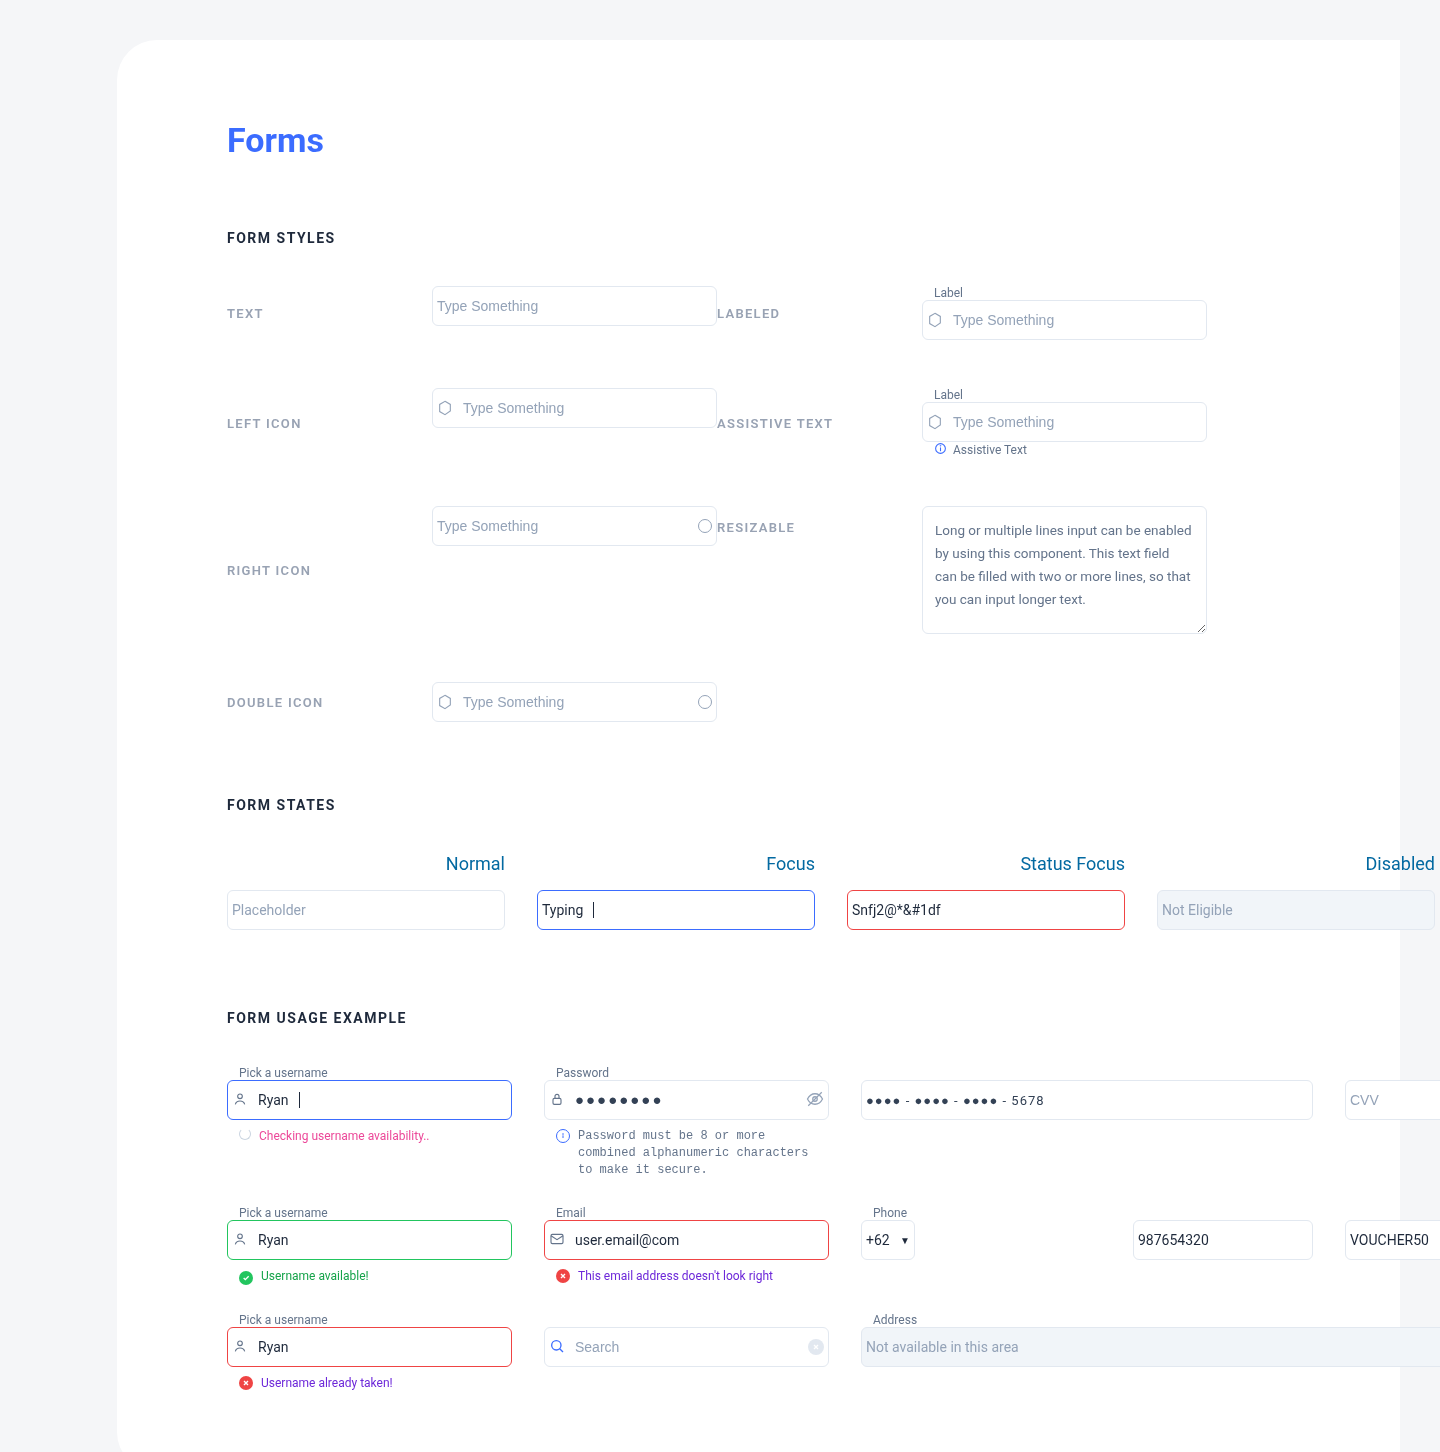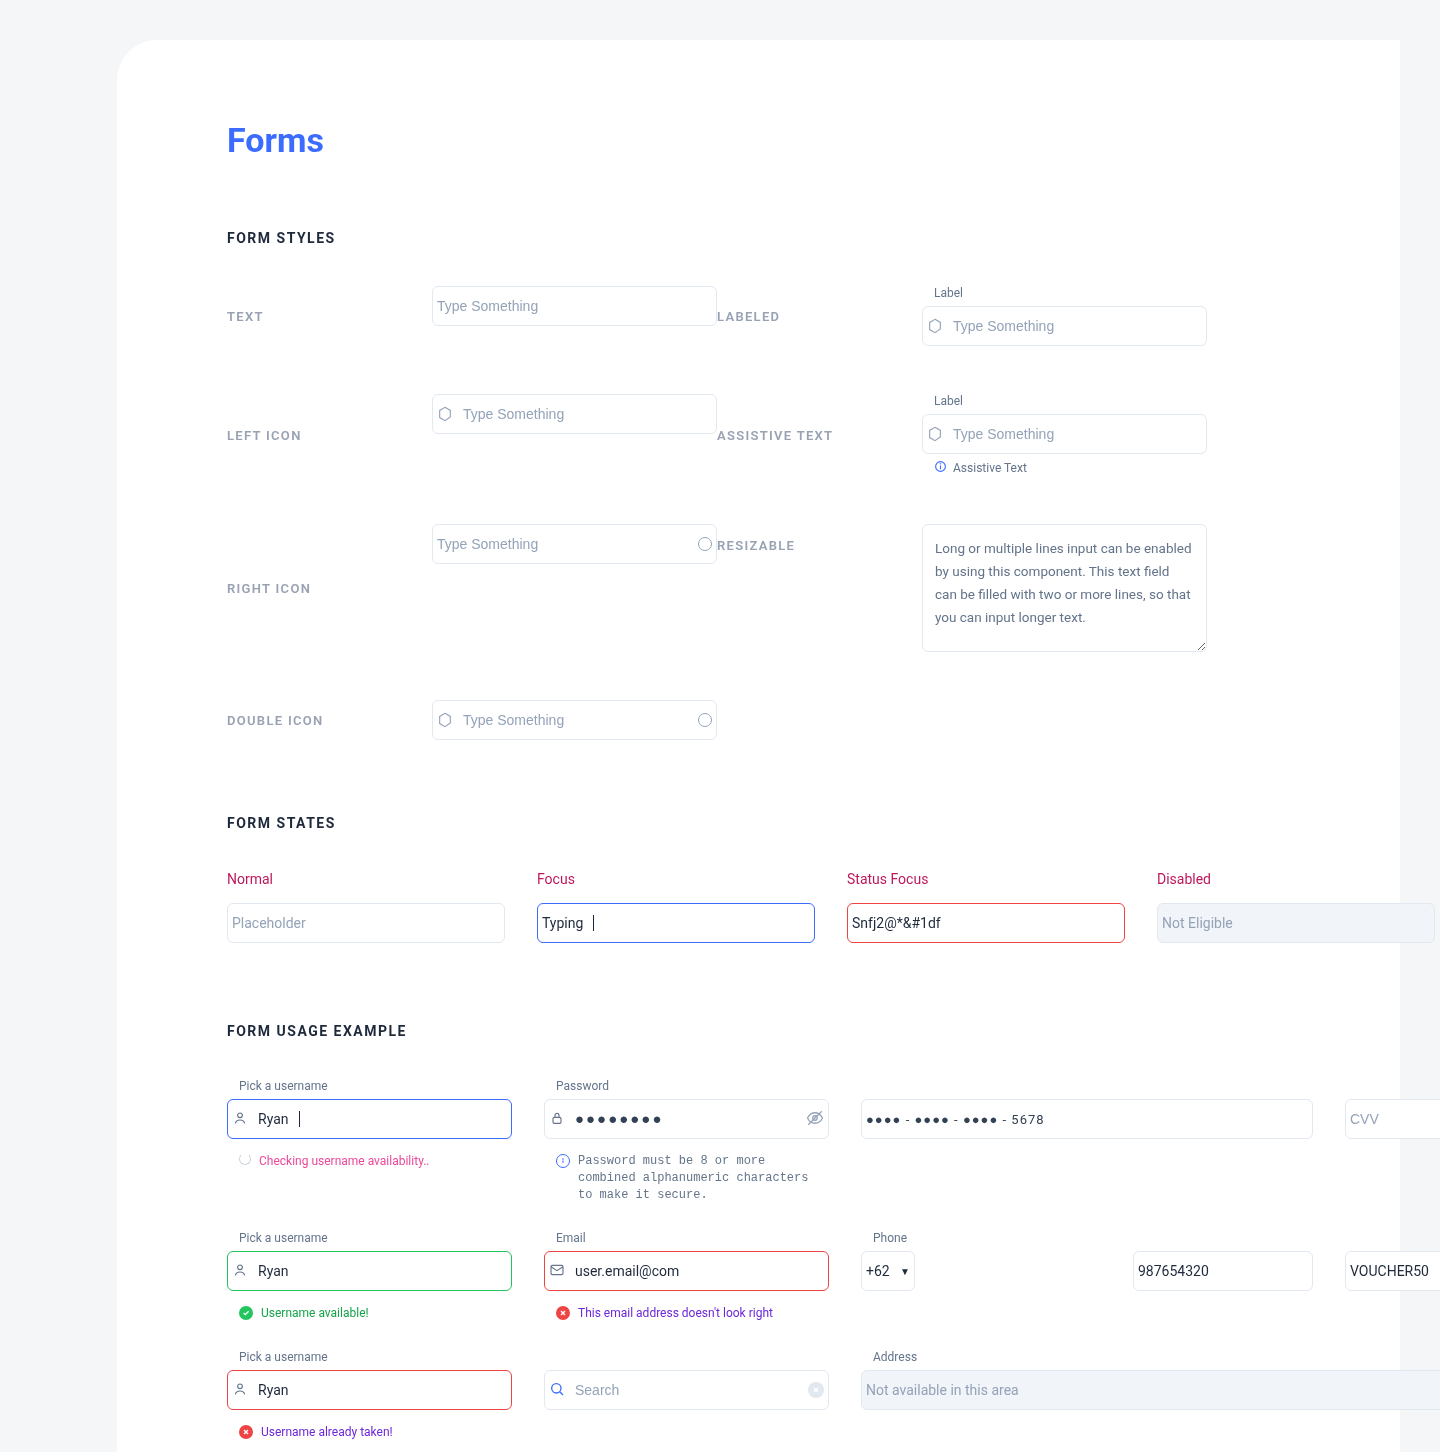--- a/index.html
+++ b/index.html
@@ -41,21 +41,21 @@
   }
   .style-label {
     font-size: 13px;
     font-weight: 600;
     letter-spacing: 1.3px;
     color: #98a2b3;
     text-transform: uppercase;
     align-self: center;
   }
   .style-label.top { align-self: flex-start; padding-top: 14px; }
-  .field-wrap { display: flex; flex-direction: column; gap: 6px; }
+  .field-wrap { display: flex; flex-direction: column; }
   .field-label { font-size: 12px; color: #64748b; padding-left: 12px; }
   .input-base {
     display: flex;
     align-items: center;
     gap: 10px;
     border: 1px solid #e2e8f0;
     border-radius: 6px;
     height: 40px;
     padding: 0 4px;
     font-size: 14px;
@@ -80,37 +80,37 @@
     width: 14px; height: 14px; border: 1.5px solid #94a3b8; border-radius: 50%; flex-shrink: 0;
   }
   
   .states-grid {
     display: grid;
     grid-template-columns: repeat(4, 278px);
     column-gap: 32px;
     margin-bottom: 80px;
   }
   .state-col { display: flex; flex-direction: column; gap: 16px; }
-  .state-name { text-align: left; font-size: 14px; color: #be185d; }
+  .state-name { text-align: right; font-size: 18px; color: #0369a1; }
   .input-base.focus { border-color: #3b6cff; }
   .input-base.error { border-color: #ef4444; }
   .input-base.success { border-color: #22c55e; }
   .input-base.disabled { background: #f1f5f9; color: #94a3b8; }
   .cursor-bar { display:inline-block; width:1px; height:16px; background:#1e293b; vertical-align:middle; }
   
   .usage-grid {
     display: grid;
     grid-template-columns: 285px 285px 240px 180px 135px;
     column-gap: 32px;
     row-gap: 28px;
     align-items: start;
   }
   .msg { display:flex; align-items:flex-start; gap:8px; font-size:12px; padding-left:12px; margin-top:8px; line-height:1.4; }
   .msg.gray { color:#ec4899; }
-  .msg.green { color:#16a34a; }
+  .msg.green { color:#16a34a;align-items:flex-end; }
   .msg.red { color:#6d28d9; }
   .msg.blue { color:#64748b;font-family:Liberation Mono, monospace; }
   .status-icon { width:14px; height:14px; flex-shrink:0; display:inline-flex; align-items:center; justify-content:center; border-radius:50%; margin-top:1px;}
   .status-icon.check { background:#22c55e; }
   .status-icon.cross { background:#ef4444; }
   .status-icon svg { width:8px; height:8px; }
   .spinner { width:12px; height:12px; border:1.5px solid #cbd5e1; border-top-color:transparent; border-radius:50%; }
   .eye-off { color:#94a3b8; }
   .dots { letter-spacing: 2px; font-size: 15px; color:#334155;}
   .col-span-2 { grid-column: span 2; }

